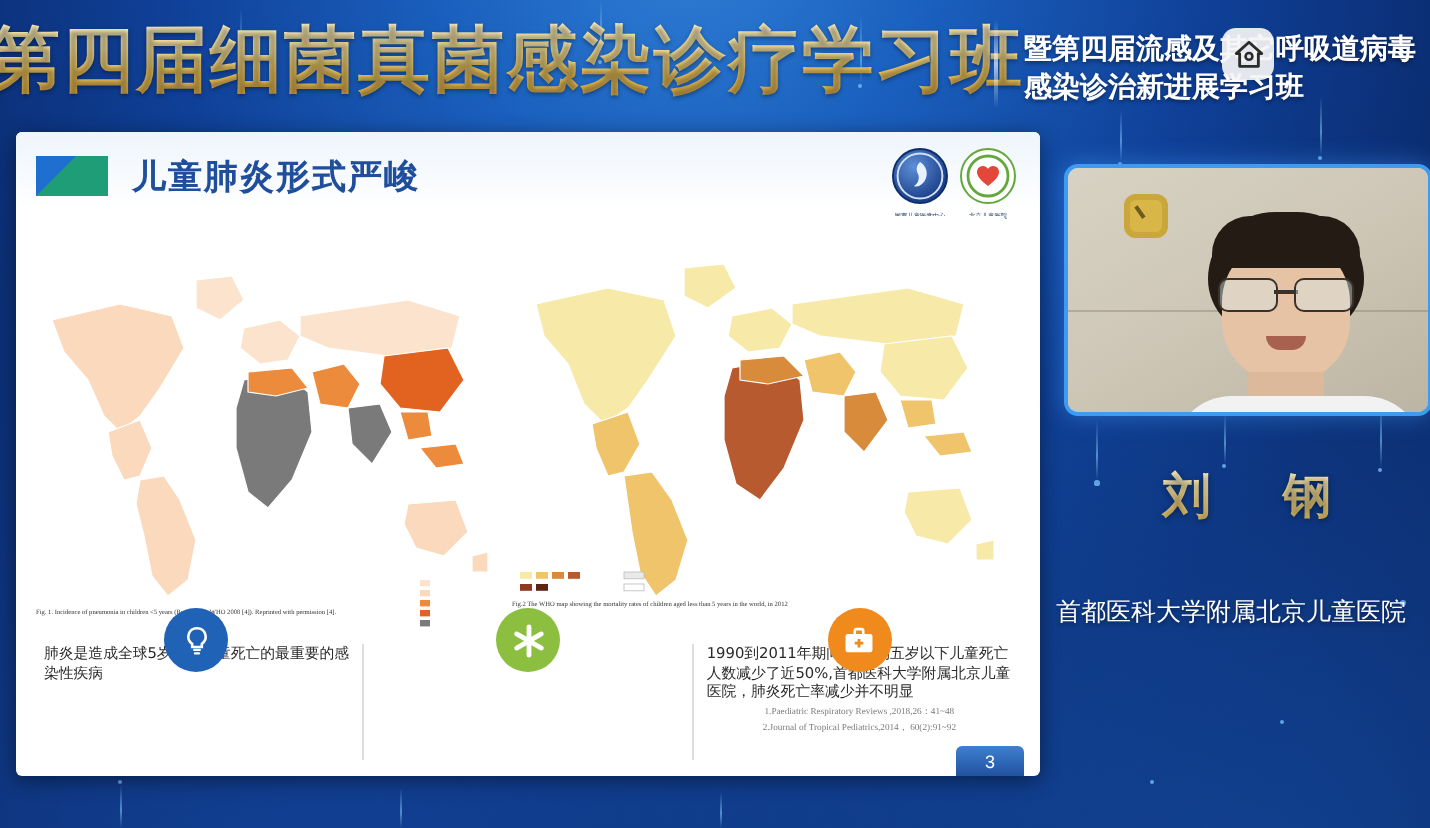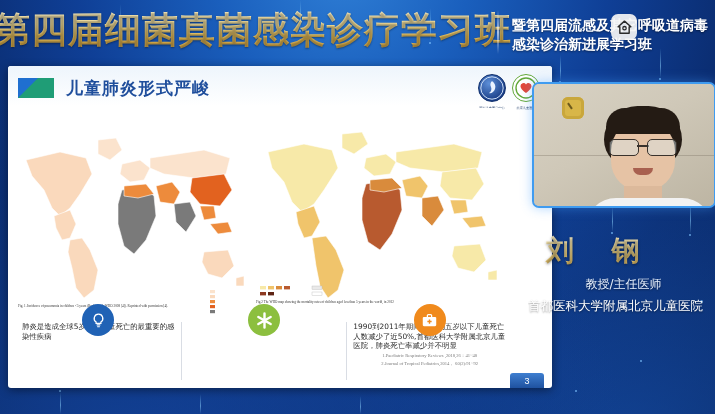--- a/index.html
+++ b/index.html
@@ -45,21 +45,21 @@
   #viewer-badge svg{display:block;}
 
   
   #home-icon-btn{position:absolute;left:611px;top:14px;width:26px;height:26px;
       background:rgba(245,245,245,.92);border-radius:7px;
       display:flex;align-items:center;justify-content:center;}
 
   
   #slide{position:absolute;left:8px;top:66px;width:512px;height:322px;
       background:#ffffff;border-radius:3px;overflow:hidden;
-      box-shadow:0 2px 10px rgba(0,0,0,.45);padding-left:32px;}
+      box-shadow:0 2px 10px rgba(0,0,0,.45);}
   #slide-header{position:absolute;left:0;top:0;width:100%;height:40px;
       background:linear-gradient(to bottom,#eef5fc 0%,#ffffff 100%);}
   #slide-flag{position:absolute;left:10px;top:12px;width:36px;height:20px;
       background:#1f9d76;clip-path:polygon(0 0,100% 0,100% 100%,0 100%);}
   #slide-flag:after{content:"";position:absolute;left:0;top:0;width:20px;height:20px;
       background:#1f6fd0;clip-path:polygon(0 0,100% 0,0 100%);}
   #slide-title{position:absolute;left:58px;top:11px;
       color:#1f4e9c;font-size:17px;font-weight:bold;letter-spacing:1px;
       font-family:"DejaVu Sans","Liberation Sans",sans-serif;}
   #slide-logos{position:absolute;right:12px;top:8px;display:flex;gap:6px;}
@@ -118,22 +118,22 @@
   .lens{position:absolute;top:0;width:28px;height:15px;border:1.6px solid #39322c;
       border-radius:5px;background:rgba(215,230,235,.45);}
   .lens.l{left:0;} .lens.r{right:0;}
   .bridge{position:absolute;left:28px;top:6px;width:12px;height:1.6px;background:#39322c;}
   .mouth{position:absolute;left:43px;top:62px;width:20px;height:7px;border-radius:0 0 10px 10px;
       background:#a8604f;}
   .neck{position:absolute;left:34px;top:80px;width:38px;height:22px;background:#dcb99b;}
   .shoulders{position:absolute;left:-4px;top:92px;width:126px;height:32px;border-radius:30px 30px 0 0;
       background:#f2f2f2;}
 
-  #presenter-name{position:absolute;left:532px;top:232px;width:183px;
-      font-size:28px;font-weight:bold;letter-spacing:14px;text-indent:14px;
+  #presenter-name{position:absolute;left:532px;top:232px;width:183px;text-align:center;
+      font-size:24px;font-weight:bold;letter-spacing:14px;text-indent:14px;
       font-family:"DejaVu Sans","Liberation Sans",sans-serif;
       background:linear-gradient(to bottom,#fff7d6 0%,#ffe79a 45%,#e9bc55 100%);
       -webkit-background-clip:text;background-clip:text;color:transparent;
       text-shadow:0 1px 3px rgba(0,0,0,.4);}
   #presenter-role{position:absolute;left:532px;top:276px;width:183px;text-align:center;
       color:#eaf3ff;font-size:12px;font-family:"DejaVu Sans","Liberation Sans",sans-serif;
       text-shadow:0 1px 2px rgba(0,0,0,.45);}
   #presenter-affil{position:absolute;left:528px;top:298px;width:195px;
       color:#ffffff;font-size:12.5px;white-space:nowrap;overflow:hidden;
       font-family:"DejaVu Sans","Liberation Sans",sans-serif;
@@ -333,16 +333,15 @@
         <span class="bridge"></span>
         <span class="lens r"></span>
       </div>
       <div class="mouth"></div>
       <div class="neck"></div>
       <div class="shoulders"></div>
     </div>
   </div>
 
   <div id="presenter-name">刘 钢</div>
-  <div id="presenter-role">教授/主任医师</div>
   <div id="presenter-affil">首都医科大学附属北京儿童医院</div>
 
 </div>
 
 </body></html>

